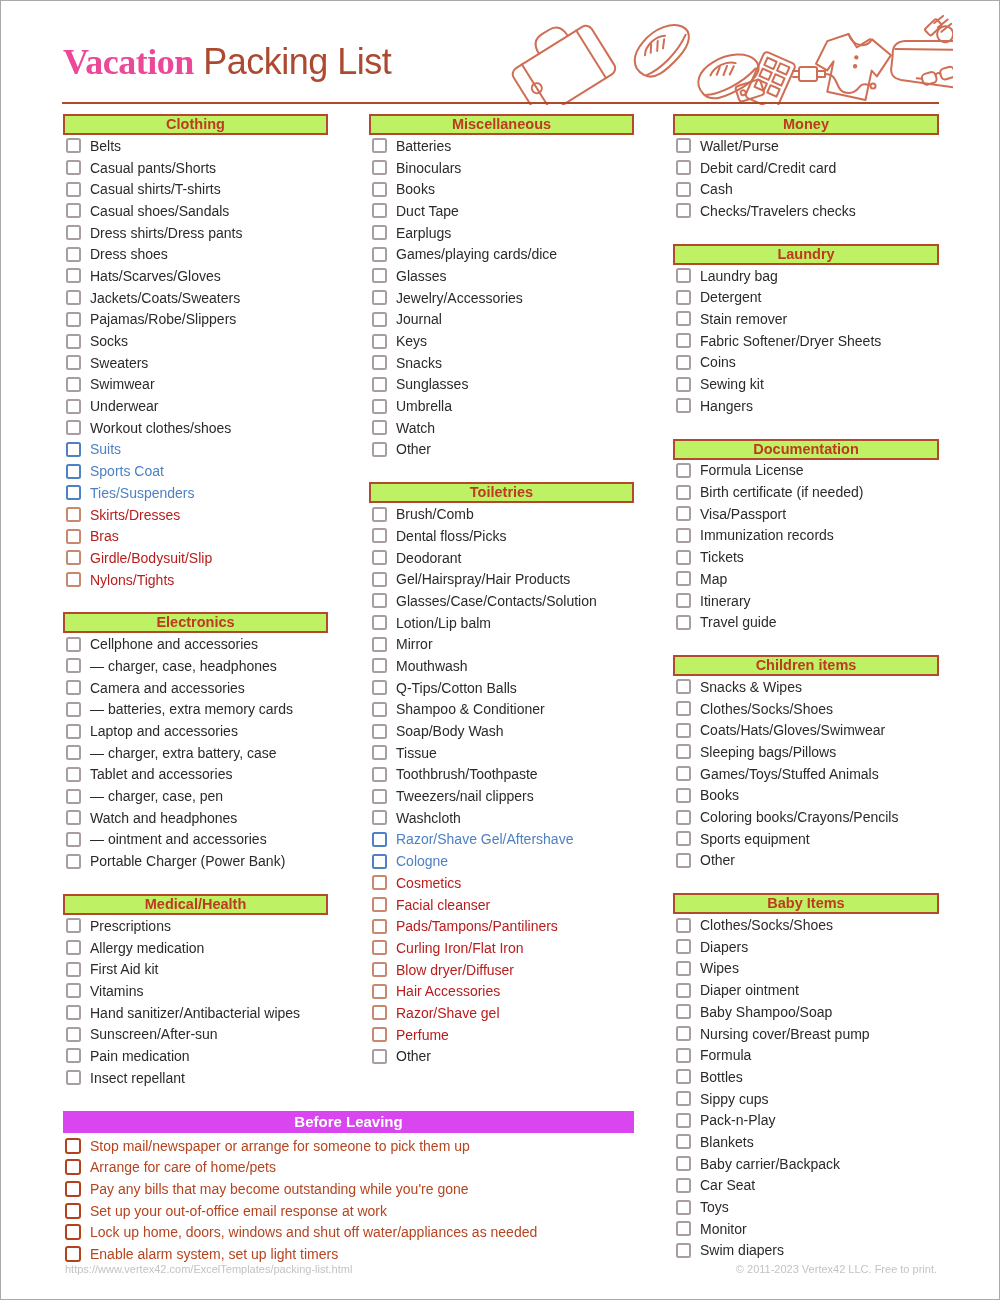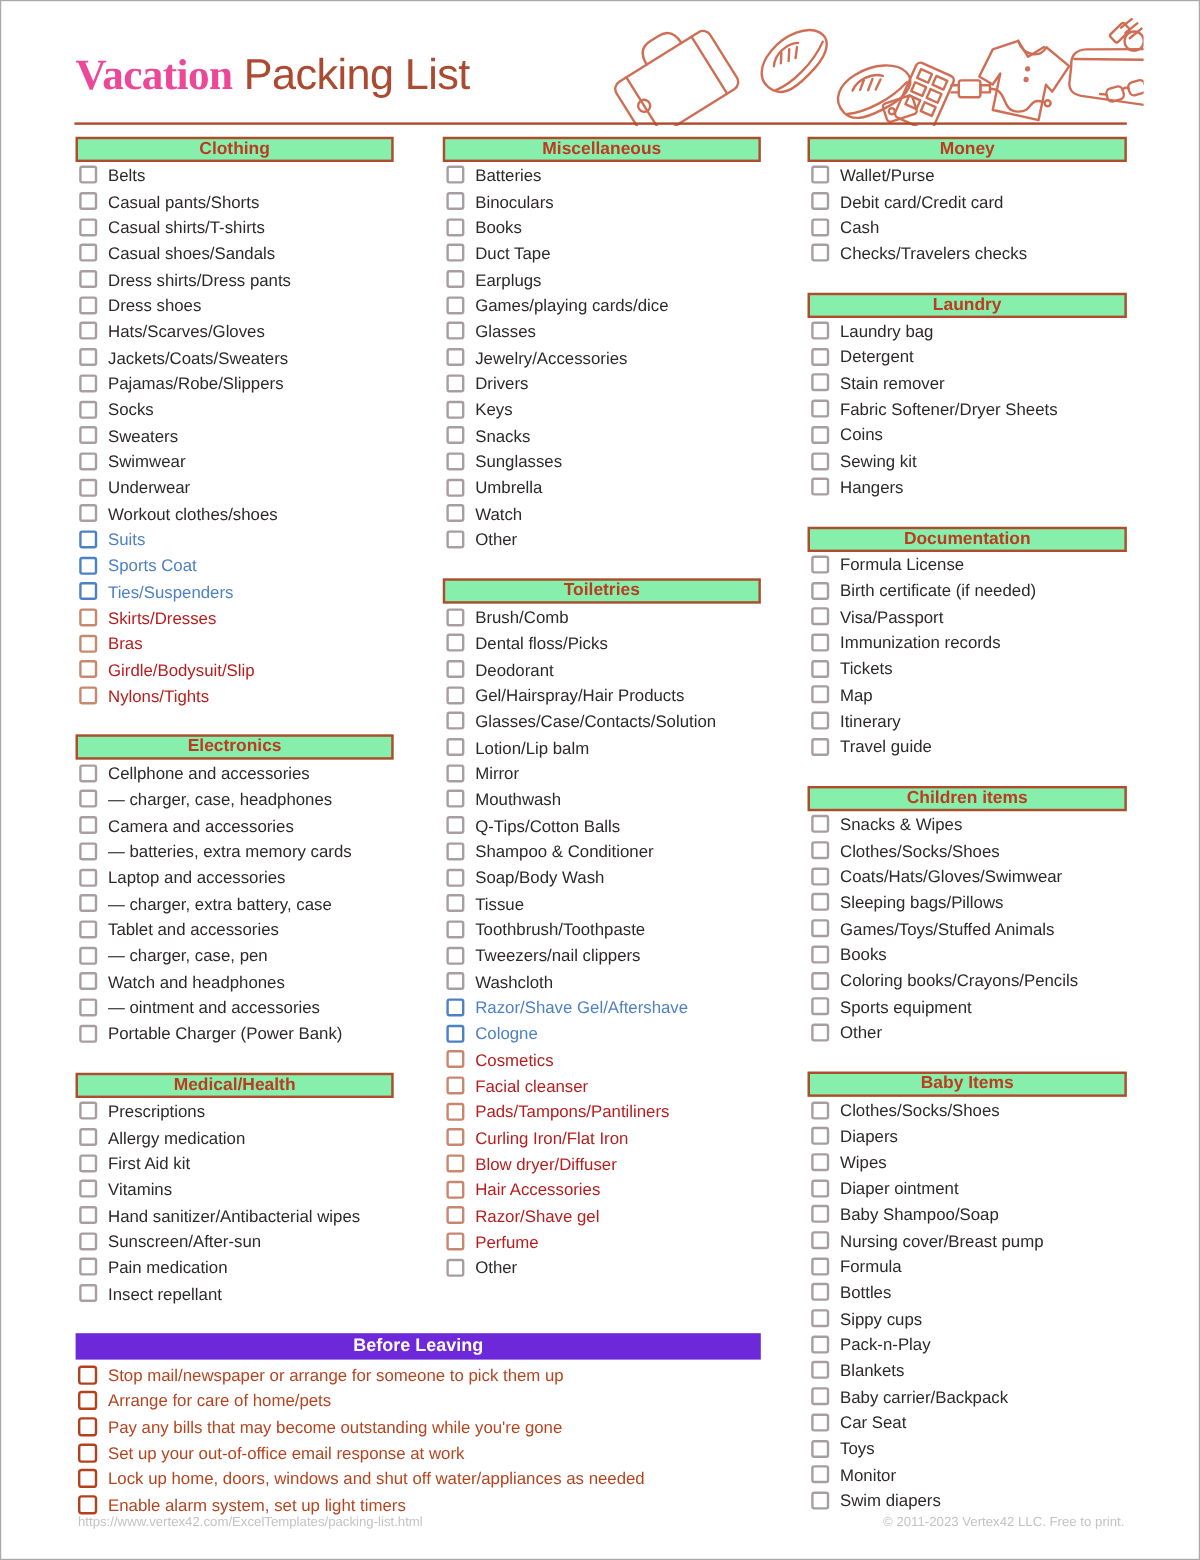--- a/index.html
+++ b/index.html
@@ -14,35 +14,35 @@
   .head-rule{position:absolute;left:61px;top:101px;width:877px;height:2px;background:#b04a2c;}
   .illus{position:absolute;left:502px;top:4px;width:450px;height:100px;}
 
   .col{position:absolute;top:113px;}
   #col-left{left:62px;width:265px;}
   #col-mid{left:368px;width:265px;}
   #col-right{left:672px;width:266px;}
   .sec + .sec{margin-top:22px;}
   .sec-head{
     box-sizing:border-box;height:21px;line-height:16px;border:2px solid #b34a2e;
-    background:#86efac;color:#bd3b20;font-weight:bold;font-size:14.5px;text-align:center;
+    background:#bef264;color:#bd3b20;font-weight:bold;font-size:14.5px;text-align:center;
   }
   .row{height:21.7px;display:flex;align-items:center;}
   .cb{
     box-sizing:border-box;flex:none;width:15px;height:15px;margin:0 9px 0 3px;
     border:2px solid #a79da3;border-radius:2.5px;background:#fff;
   }
   .lbl{font-size:14px;color:#2d292b;white-space:nowrap;}
   .s-blue .cb{border-color:#4d80c4;}
   .s-blue .lbl{color:#4d80c4;}
   .s-salmon .cb{border-color:#c8886f;}
   .s-salmon .lbl{color:#b91c1c;}
 
   .before{position:absolute;left:62px;top:1110px;width:571px;}
-  .bl-head{height:22px;line-height:22px;background:#6d28d9;color:#ffffff;font-weight:bold;font-size:15px;text-align:center;}
+  .bl-head{height:22px;line-height:22px;background:#d946ef;color:#ffffff;font-weight:bold;font-size:15px;text-align:center;}
   .bl-rows{margin-top:2px;}
   .bl-row{height:21.6px;display:flex;align-items:center;}
   .bl-cb{box-sizing:border-box;flex:none;width:16px;height:16px;margin:0 9px 0 2px;border:2.5px solid #b4411d;border-radius:3px;background:#fff;}
   .bl-lbl{font-size:14px;color:#b5441f;white-space:nowrap;}
 
   .foot-url{position:absolute;left:64px;top:1262px;font-size:11px;color:#c3c3c3;}
   .foot-copy{position:absolute;right:62px;top:1262px;font-size:11px;color:#c6c2c2;}
 </style>
 </head>
 <body>
@@ -330,21 +330,21 @@
       <div class="row">
         <span class="cb"></span>
         <span class="lbl">Glasses</span>
       </div>
       <div class="row">
         <span class="cb"></span>
         <span class="lbl">Jewelry/Accessories</span>
       </div>
       <div class="row">
         <span class="cb"></span>
-        <span class="lbl">Drivers</span>
+        <span class="lbl">Journal</span>
       </div>
       <div class="row">
         <span class="cb"></span>
         <span class="lbl">Keys</span>
       </div>
       <div class="row">
         <span class="cb"></span>
         <span class="lbl">Snacks</span>
       </div>
       <div class="row">

